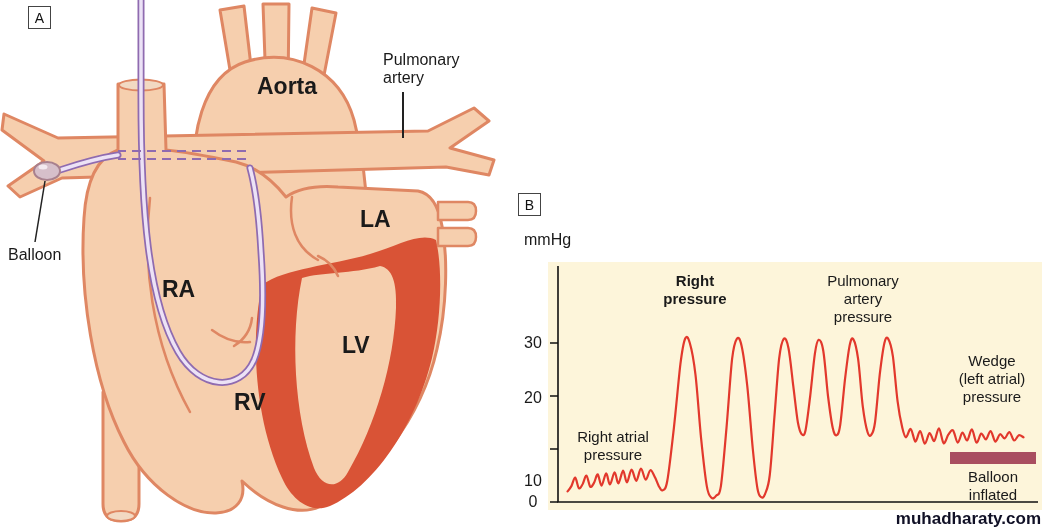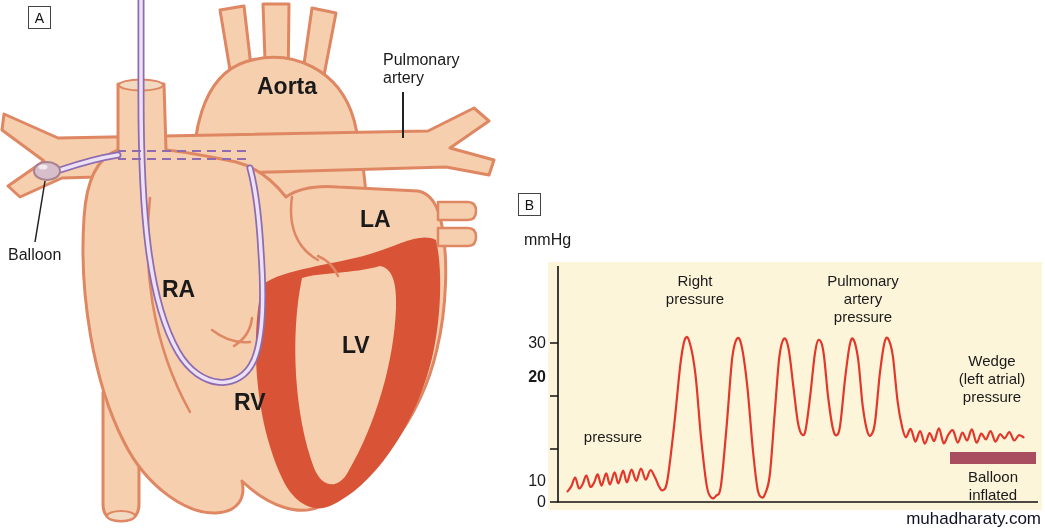--- a/index.html
+++ b/index.html
@@ -10,25 +10,25 @@
 
   .panel-tag { position:absolute; width:23px; height:23px; border:1.5px solid #444;
                background:#fff; display:flex; align-items:center; justify-content:center;
                font-size:14px; color:#111; }
 
   .lbl  { position:absolute; font-size:16px; line-height:18px; color:var(--text); }
   .lbl.bold { font-weight:bold; font-size:23px; }
   .lbl.center { text-align:center; }
 
   .ann  { position:absolute; font-size:15px; line-height:18px; text-align:center; color:var(--text); }
-  .tick-label { position:absolute; width:26px; text-align:right; font-size:16px; color:var(--text); }
+  .tick-label { position:absolute; width:26px; text-align:center; font-size:16px; color:var(--text); }
   .leader { position:absolute; width:1.5px; background:#222; }
 
   .chart-bg { position:absolute; background:var(--chart-bg); }
-  .watermark { position:absolute; font-size:17px; font-weight:normal; color:var(--watermark); }
+  .watermark { position:absolute; font-size:17px; font-weight:bold; color:var(--watermark); }
 
   
   .heart-shape { fill:var(--heart-fill); stroke:var(--heart-outline); stroke-width:3; stroke-linejoin:round; }
   .heart-line  { fill:none; stroke:var(--heart-outline); stroke-width:2.5; stroke-linecap:round; }
   .myo    { fill:var(--myocardium); stroke:none; }
   .cavity { fill:var(--heart-fill); stroke:none; }
   .cath-outer { fill:none; stroke:var(--catheter); stroke-width:7; stroke-linecap:round; }
   .cath-inner { fill:none; stroke:var(--catheter-inner); stroke-width:3.5; stroke-linecap:round; }
   .cath-dash  { fill:none; stroke:var(--catheter); stroke-width:2; stroke-dasharray:9 6; }
 
@@ -106,28 +106,29 @@
   <div class="lbl bold" style="left:360px; top:210px;">LA</div>
   <div class="lbl bold" style="left:162px; top:262px;margin-top:18px;">RA</div>
   <div class="lbl bold" style="left:342px; top:336px;">LV</div>
   <div class="lbl bold" style="left:234px; top:393px;">RV</div>
   <div class="lbl" style="left:8px; top:246px;">Balloon</div>
 
   <div class="panel-tag" style="left:518px; top:193px;">B</div>
   <div class="lbl" style="left:524px; top:231px;">mmHg</div>
 
   <div class="tick-label" style="left:520px; top:334px;">30</div>
-  <div class="tick-label" style="left:520px; top:368px;font-weight:bold;">20</div>
+  <div class="tick-label" style="left:520px; top:389px;">20</div>
   <div class="tick-label" style="left:520px; top:440px;margin-top:32px;">10</div>
   <div class="tick-label" style="left:520px; top:493px;">0</div>
 
   <div class="ann" style="left:548px; top:428px; width:130px;">
+    <div>Right atrial</div>
     <div>pressure</div>
   </div>
-  <div class="ann" style="left:630px; top:272px; width:130px;">
+  <div class="ann" style="left:630px; top:272px; width:130px;font-weight:bold;">
     <div>Right</div>
     <div>pressure</div>
   </div>
   <div class="ann" style="left:798px; top:272px; width:130px;">
     <div>Pulmonary</div>
     <div>artery</div>
     <div>pressure</div>
   </div>
   <div class="ann" style="left:938px; top:352px; width:108px;">
     <div>Wedge</div>

